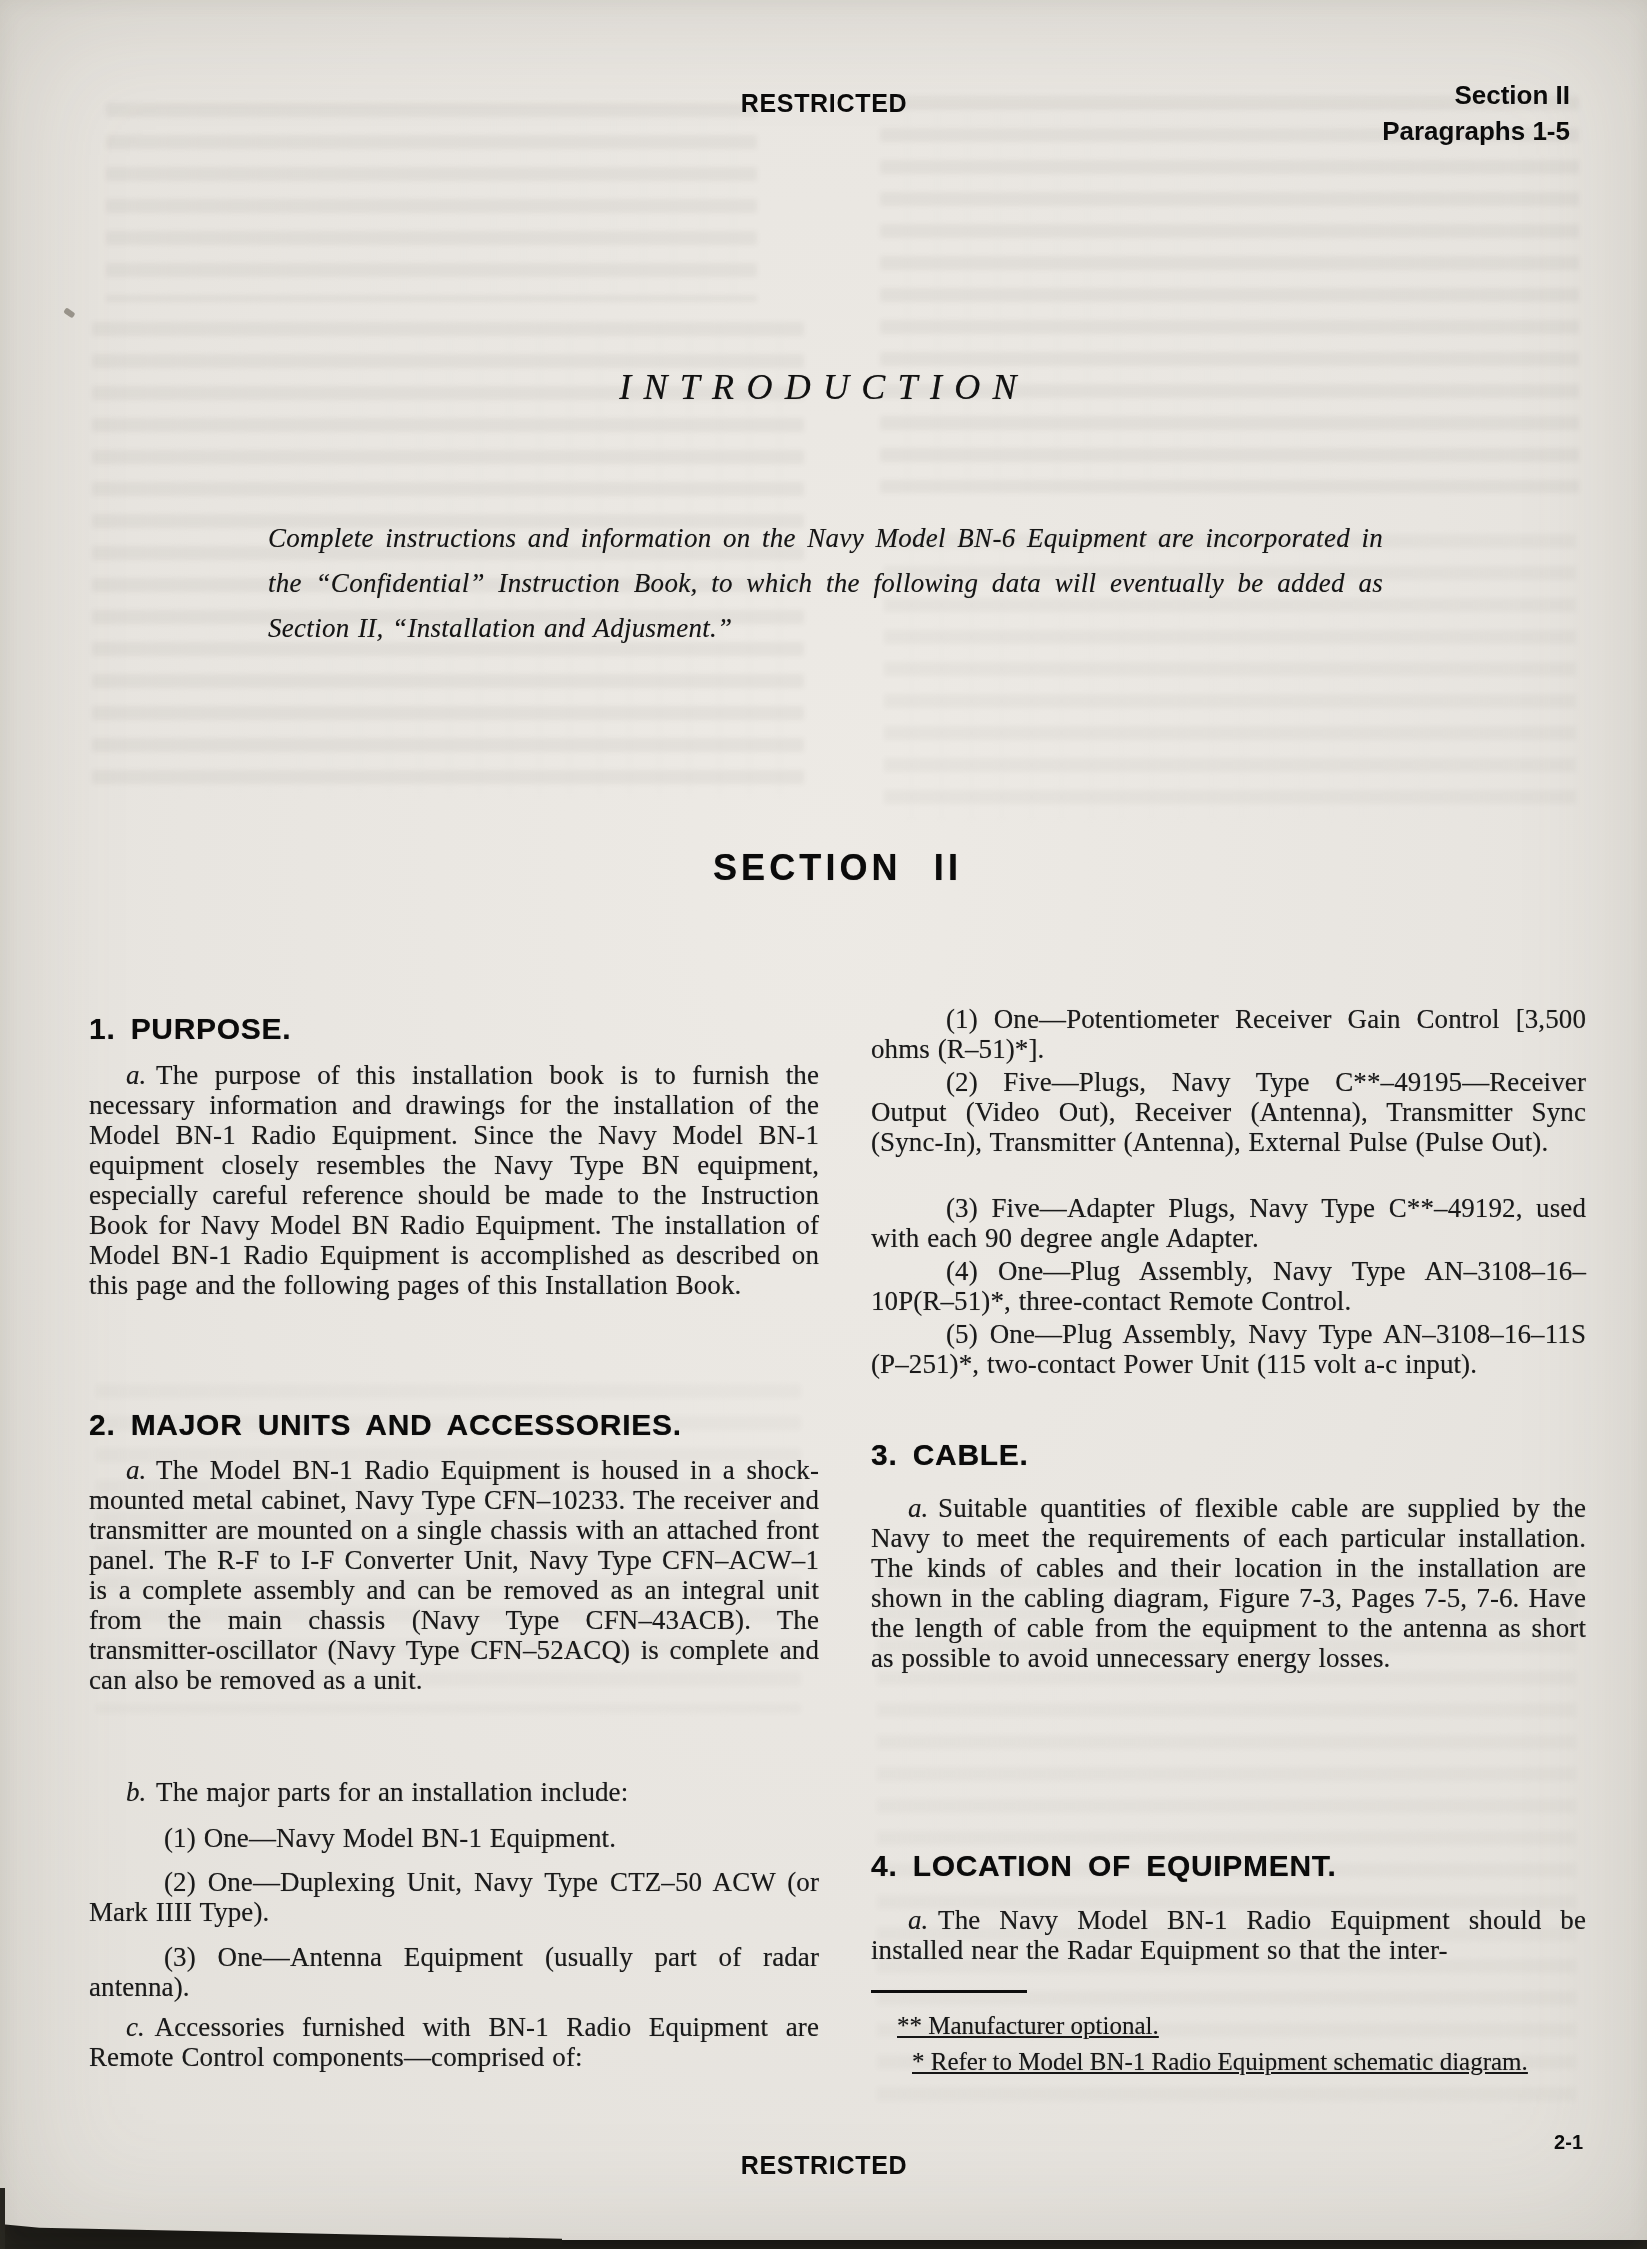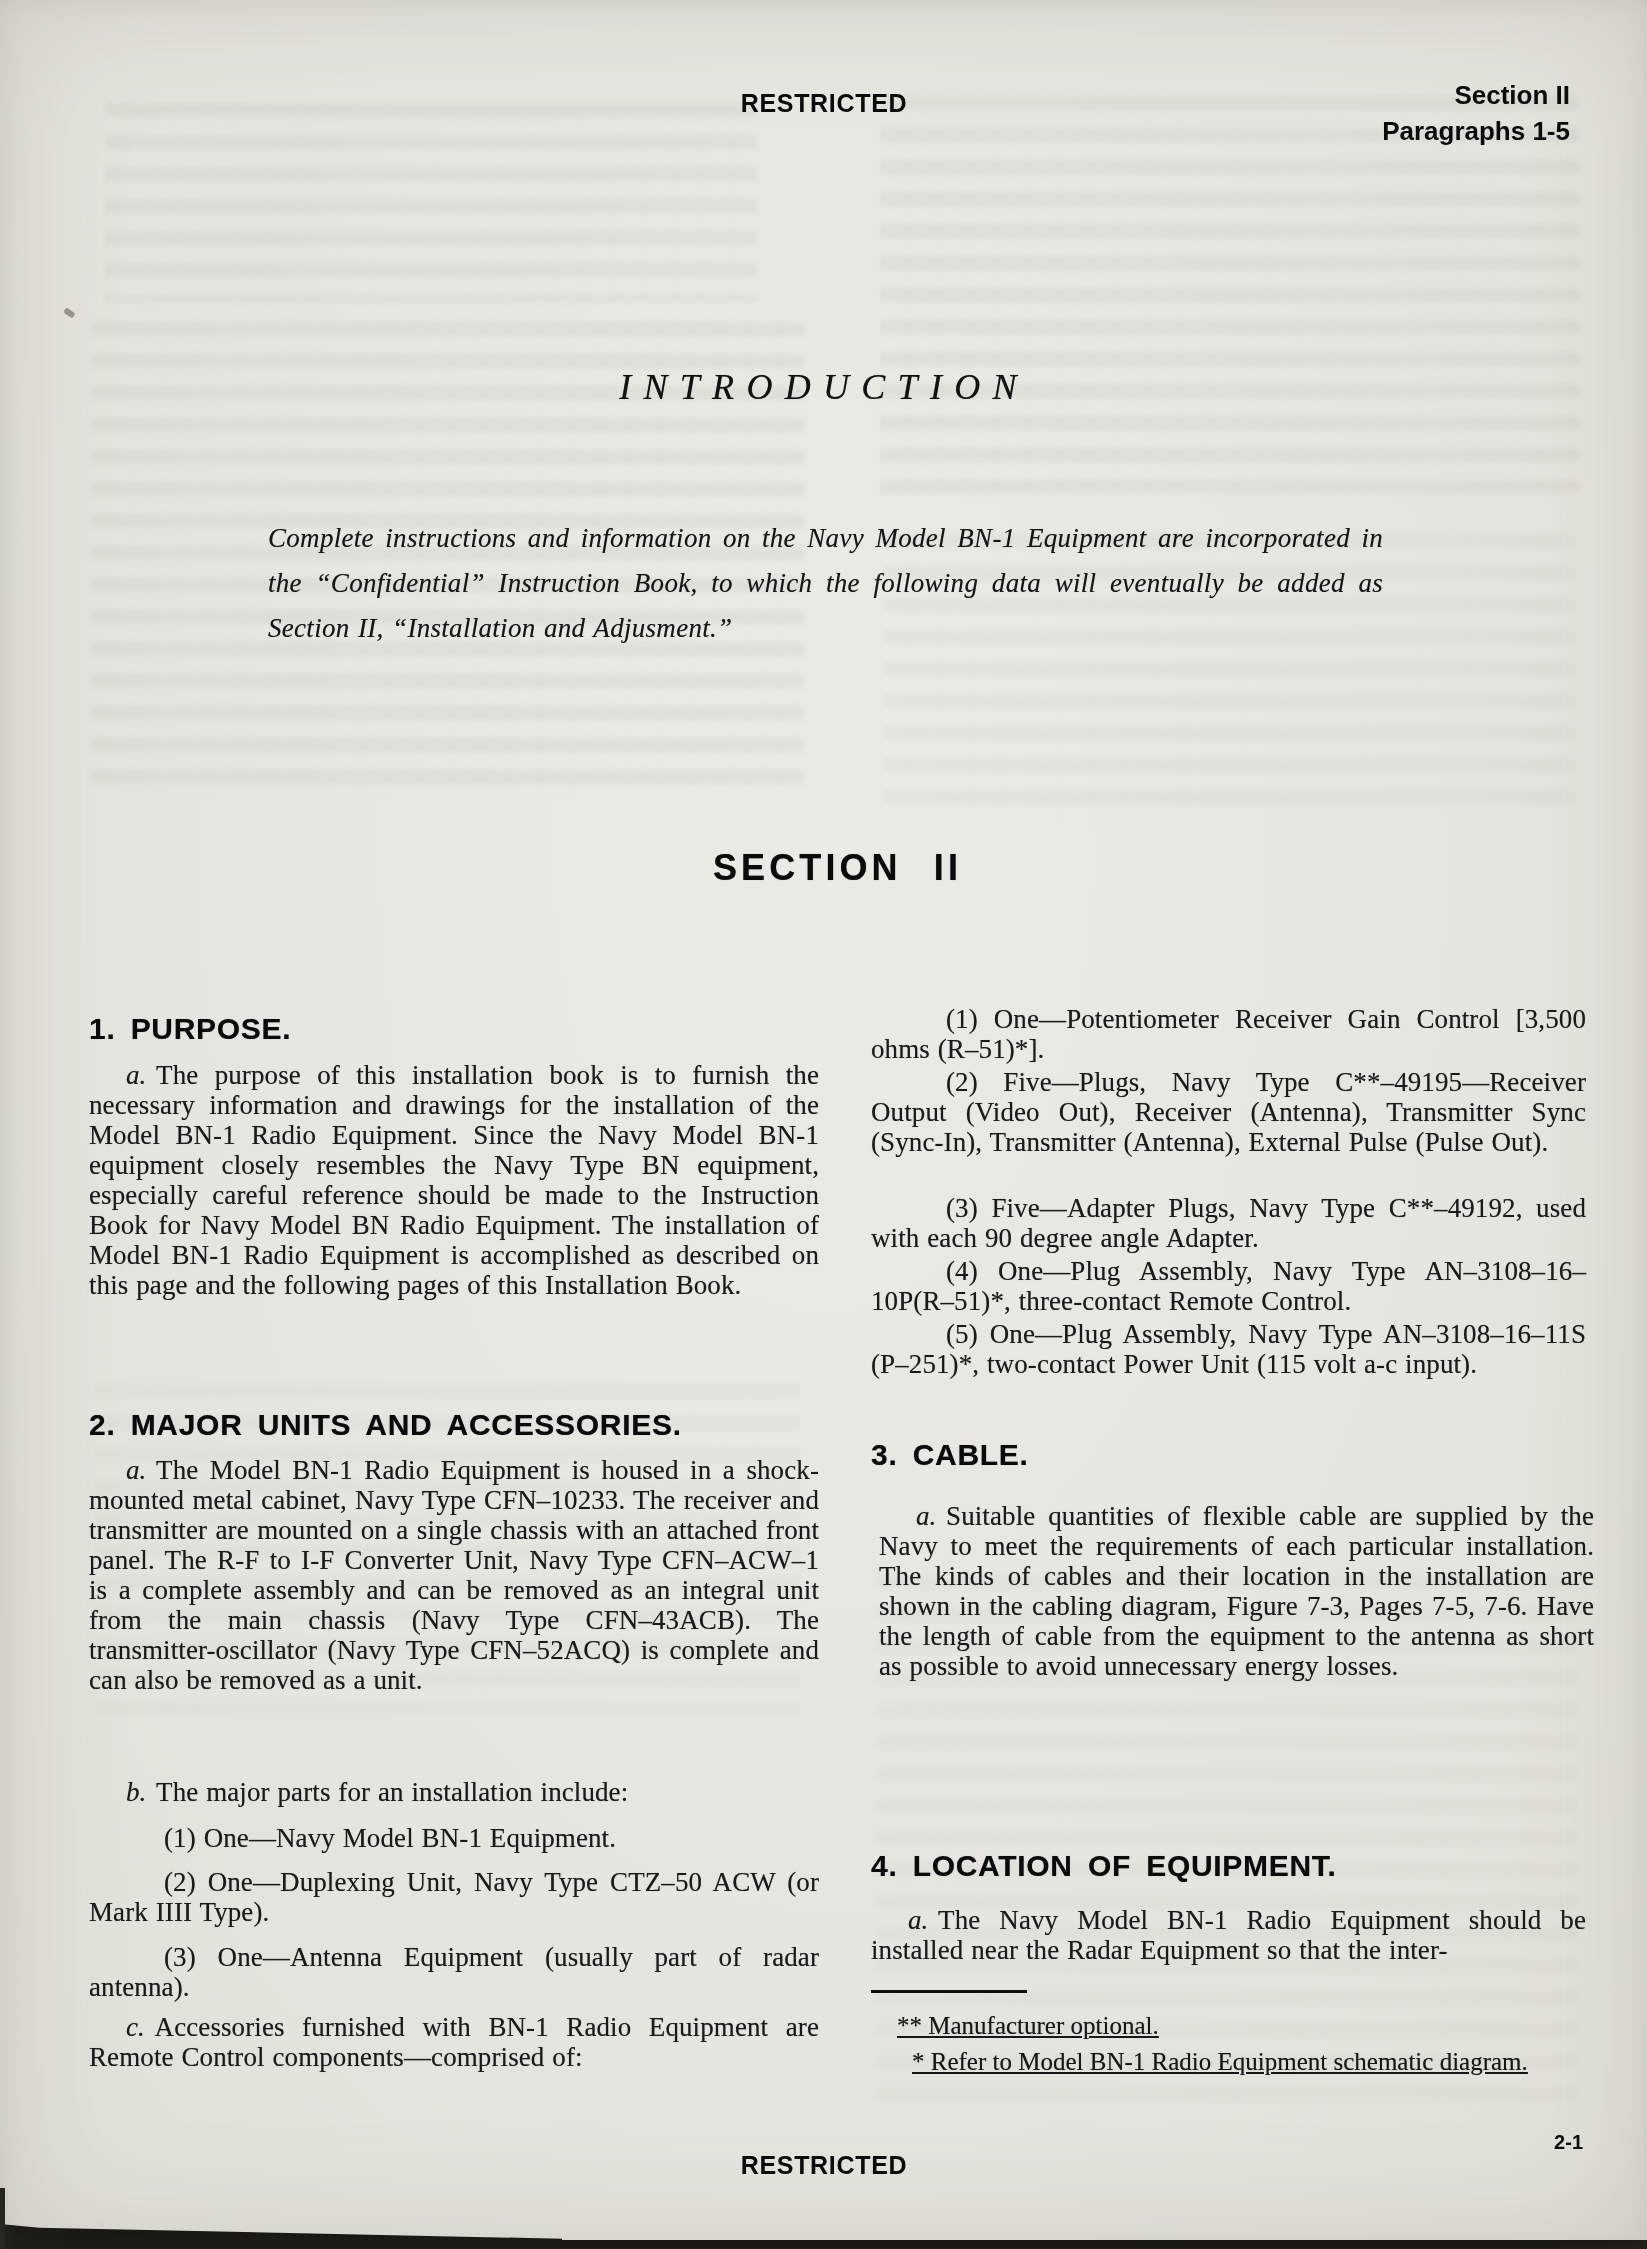--- a/index.html
+++ b/index.html
@@ -64,21 +64,21 @@
   <div class="ghost abs" style="top:1384px;left:96px;width:705px;height:329px;opacity:0.18;"></div>
   <div class="ghost abs" style="top:1575px;left:877px;width:699px;height:534px;opacity:0.20;"></div>
 
   <div class="abs center sans hdrsans" style="top:89px;left:0;">RESTRICTED</div>
   <div class="abs sans" style="top:77px;right:78px;text-align:right;font-size:26px;line-height:36px;">
     <div>Section II</div>
     <div>Paragraphs 1-5</div>
   </div>
 
   <div class="abs center introtitle" style="top:366px;left:0;">INTRODUCTION</div>
-  <div class="abs intro" style="top:516px;left:268px;width:1115px;">Complete instructions and information on the Navy Model BN-1 Equipment are incorporated in the “Confidential” Instruction Book, to which the following data will eventually be added as Section II, “Installation and Adjusment.”</div>
+  <div class="abs intro" style="top:516px;left:268px;width:1115px;">Complete instructions and information on the Navy Model BN-6 Equipment are incorporated in the “Confidential” Instruction Book, to which the following data will eventually be added as Section II, “Installation and Adjusment.”</div>
 
   <div class="abs center sans banner" style="top:847px;">SECTION II</div>
 
   <div class="abs lcol sans colhead" style="top:1004px;">1. PURPOSE.</div>
   <p class="abs lcol body ind1" style="top:1060px;margin:0;">
     <i class="marker">a.</i><span>The purpose of this installation book is to furnish the necessary information and drawings for the installation of the Model BN-1 Radio Equipment. Since the Navy Model BN-1 equipment closely resembles the Navy Type BN equipment, especially careful reference should be made to the Instruction Book for Navy Model BN Radio Equipment. The installation of Model BN-1 Radio Equipment is accomplished as described on this page and the following pages of this Installation Book.</span>
   </p>
 
   <div class="abs lcol sans colhead" style="top:1400px;">2. MAJOR UNITS AND ACCESSORIES.</div>
   <p class="abs lcol body ind1" style="top:1455px;margin:0;">
@@ -94,21 +94,21 @@
     <i class="marker">c.</i><span>Accessories furnished with BN-1 Radio Equipment are Remote Control components—comprised of:</span>
   </p>
 
   <p class="abs rcol body ind2" style="top:1004px;margin:0;">(1) One—Potentiometer Receiver Gain Control [3,500 ohms (R–51)*].</p>
   <p class="abs rcol body ind2" style="top:1067px;margin:0;">(2) Five—Plugs, Navy Type C**–49195—Receiver Output (Video Out), Receiver (Antenna), Transmitter Sync (Sync-In), Transmitter (Antenna), External Pulse (Pulse Out).</p>
   <p class="abs rcol body ind2" style="top:1193px;margin:0;">(3) Five—Adapter Plugs, Navy Type C**–49192, used with each 90 degree angle Adapter.</p>
   <p class="abs rcol body ind2" style="top:1256px;margin:0;">(4) One—Plug Assembly, Navy Type AN–3108–16–10P(R–51)*, three-contact Remote Control.</p>
   <p class="abs rcol body ind2" style="top:1319px;margin:0;">(5) One—Plug Assembly, Navy Type AN–3108–16–11S (P–251)*, two-contact Power Unit (115 volt a-c input).</p>
 
   <div class="abs rcol sans colhead" style="top:1438px;">3. CABLE.</div>
-  <p class="abs rcol body ind1" style="top:1493px;margin:8px;">
+  <p class="abs rcol body ind1" style="top:1493px;margin:0;">
     <i class="marker">a.</i><span>Suitable quantities of flexible cable are supplied by the Navy to meet the requirements of each particular installation. The kinds of cables and their location in the installation are shown in the cabling diagram, Figure 7-3, Pages 7-5, 7-6. Have the length of cable from the equipment to the antenna as short as possible to avoid unnecessary energy losses.</span>
   </p>
 
   <div class="abs rcol sans colhead" style="top:1849px;">4. LOCATION OF EQUIPMENT.</div>
   <p class="abs rcol body ind1" style="top:1905px;margin:0;">
     <i class="marker">a.</i><span>The Navy Model BN-1 Radio Equipment should be installed near the Radar Equipment so that the inter-</span>
   </p>
 
   <div class="abs rule" style="top:1990px;left:871px;width:156px;"></div>
   <div class="abs fn" style="top:2011px;left:897px;width:685px;">** Manufacturer optional.</div>

